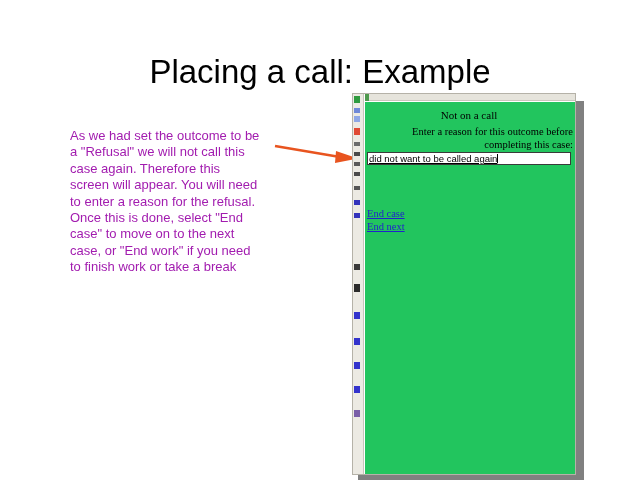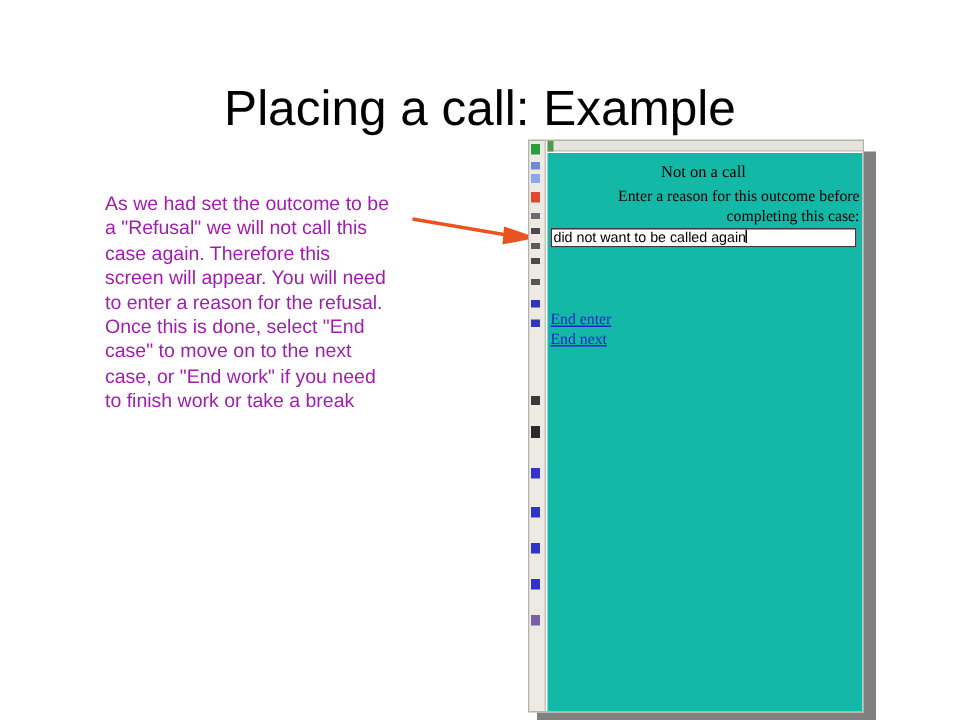--- a/index.html
+++ b/index.html
@@ -123,21 +123,21 @@
     height: 7px;
     background: #4e9a4e;
   }
 
   #panel-content {
     position: absolute;
     left: 12px;
     top: 8px;
     right: 0;
     bottom: 0;
-    background: #14b8a6;
+    background: #22c55e;
     font-family: "Liberation Serif", serif;
     color: #000000;
   }
 
   #panel-heading {
     position: absolute;
     left: 0;
     top: 7px;
     width: 208px;
     text-align: center;
@@ -168,20 +168,21 @@
     border: 1px solid #3a3a3a;
     background: #ffffff;
     box-sizing: border-box;
     font-family: "Liberation Sans", sans-serif;
     font-size: 9.5px;
     line-height: 11px;
     color: #000000;
     padding: 0 1px;
     white-space: nowrap;
     overflow: hidden;
+    text-decoration: underline;
   }
   #reason-input-caret {
     display: inline-block;
     width: 1px;
     height: 9px;
     background: #000000;
     vertical-align: -1px;
     margin-left: 0px;
   }
 
@@ -243,21 +244,21 @@
       </div>
 
       <div id="panel-content">
 
         <div id="panel-heading">Not on a call</div>
 
         <div id="panel-instruction">Enter a reason for this outcome before completing this case:</div>
 
         <div id="reason-input"><span>did not want to be called again</span><span id="reason-input-caret"></span></div>
 
-        <a class="panel-link" id="link-end-case">End enter</a>
+        <a class="panel-link" id="link-end-case">End case</a>
 
         <a class="panel-link" id="link-end-work">End next</a>
 
       </div>
     </div>
   </div>
 
 </div>
 
 </body></html>

